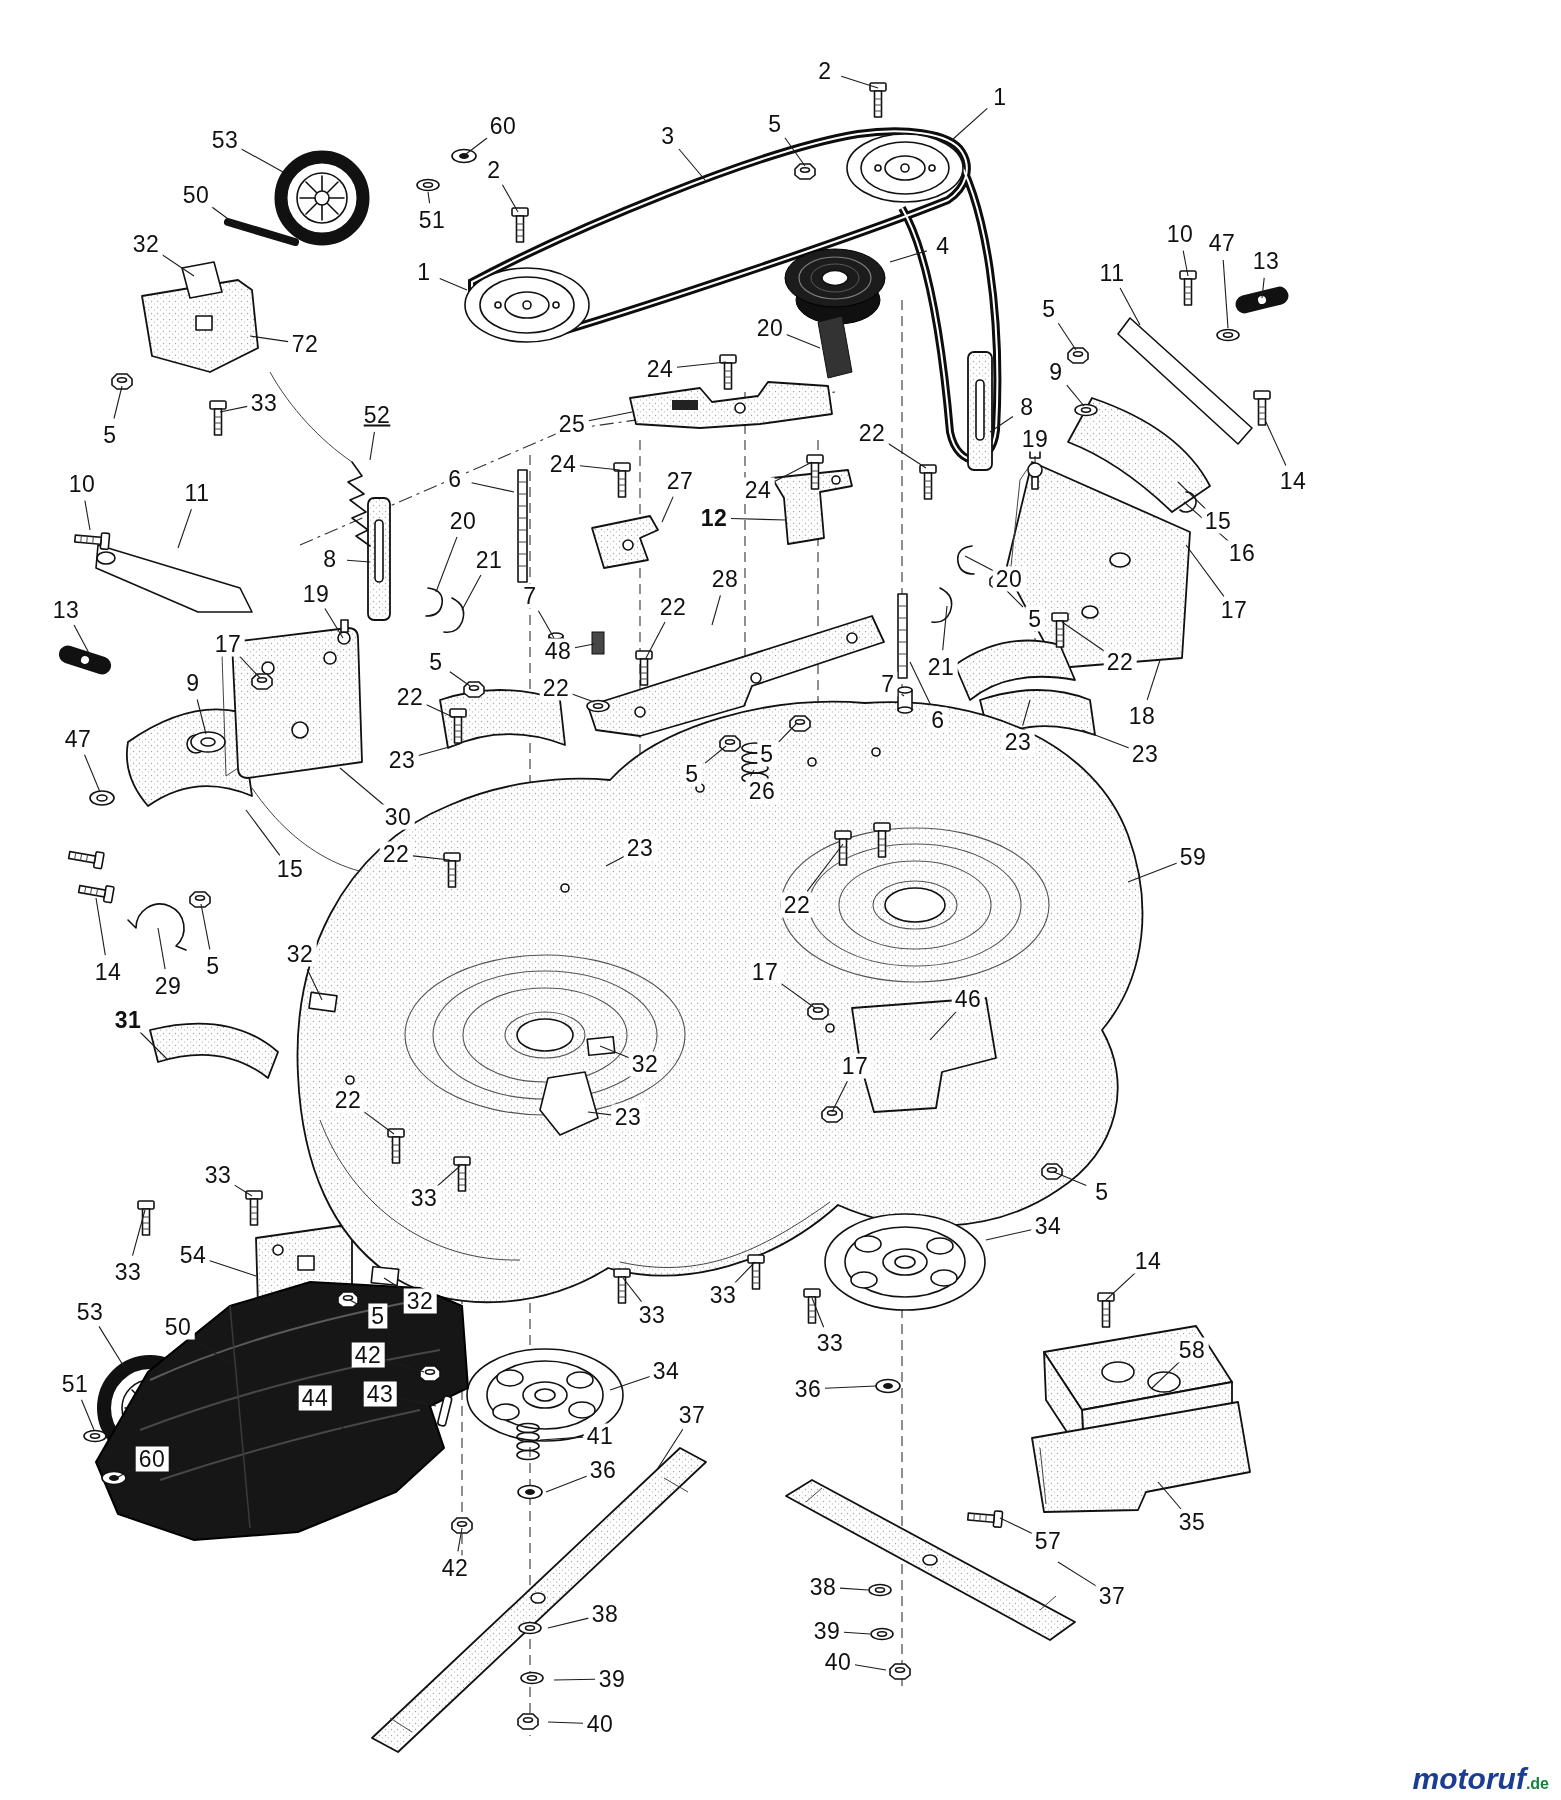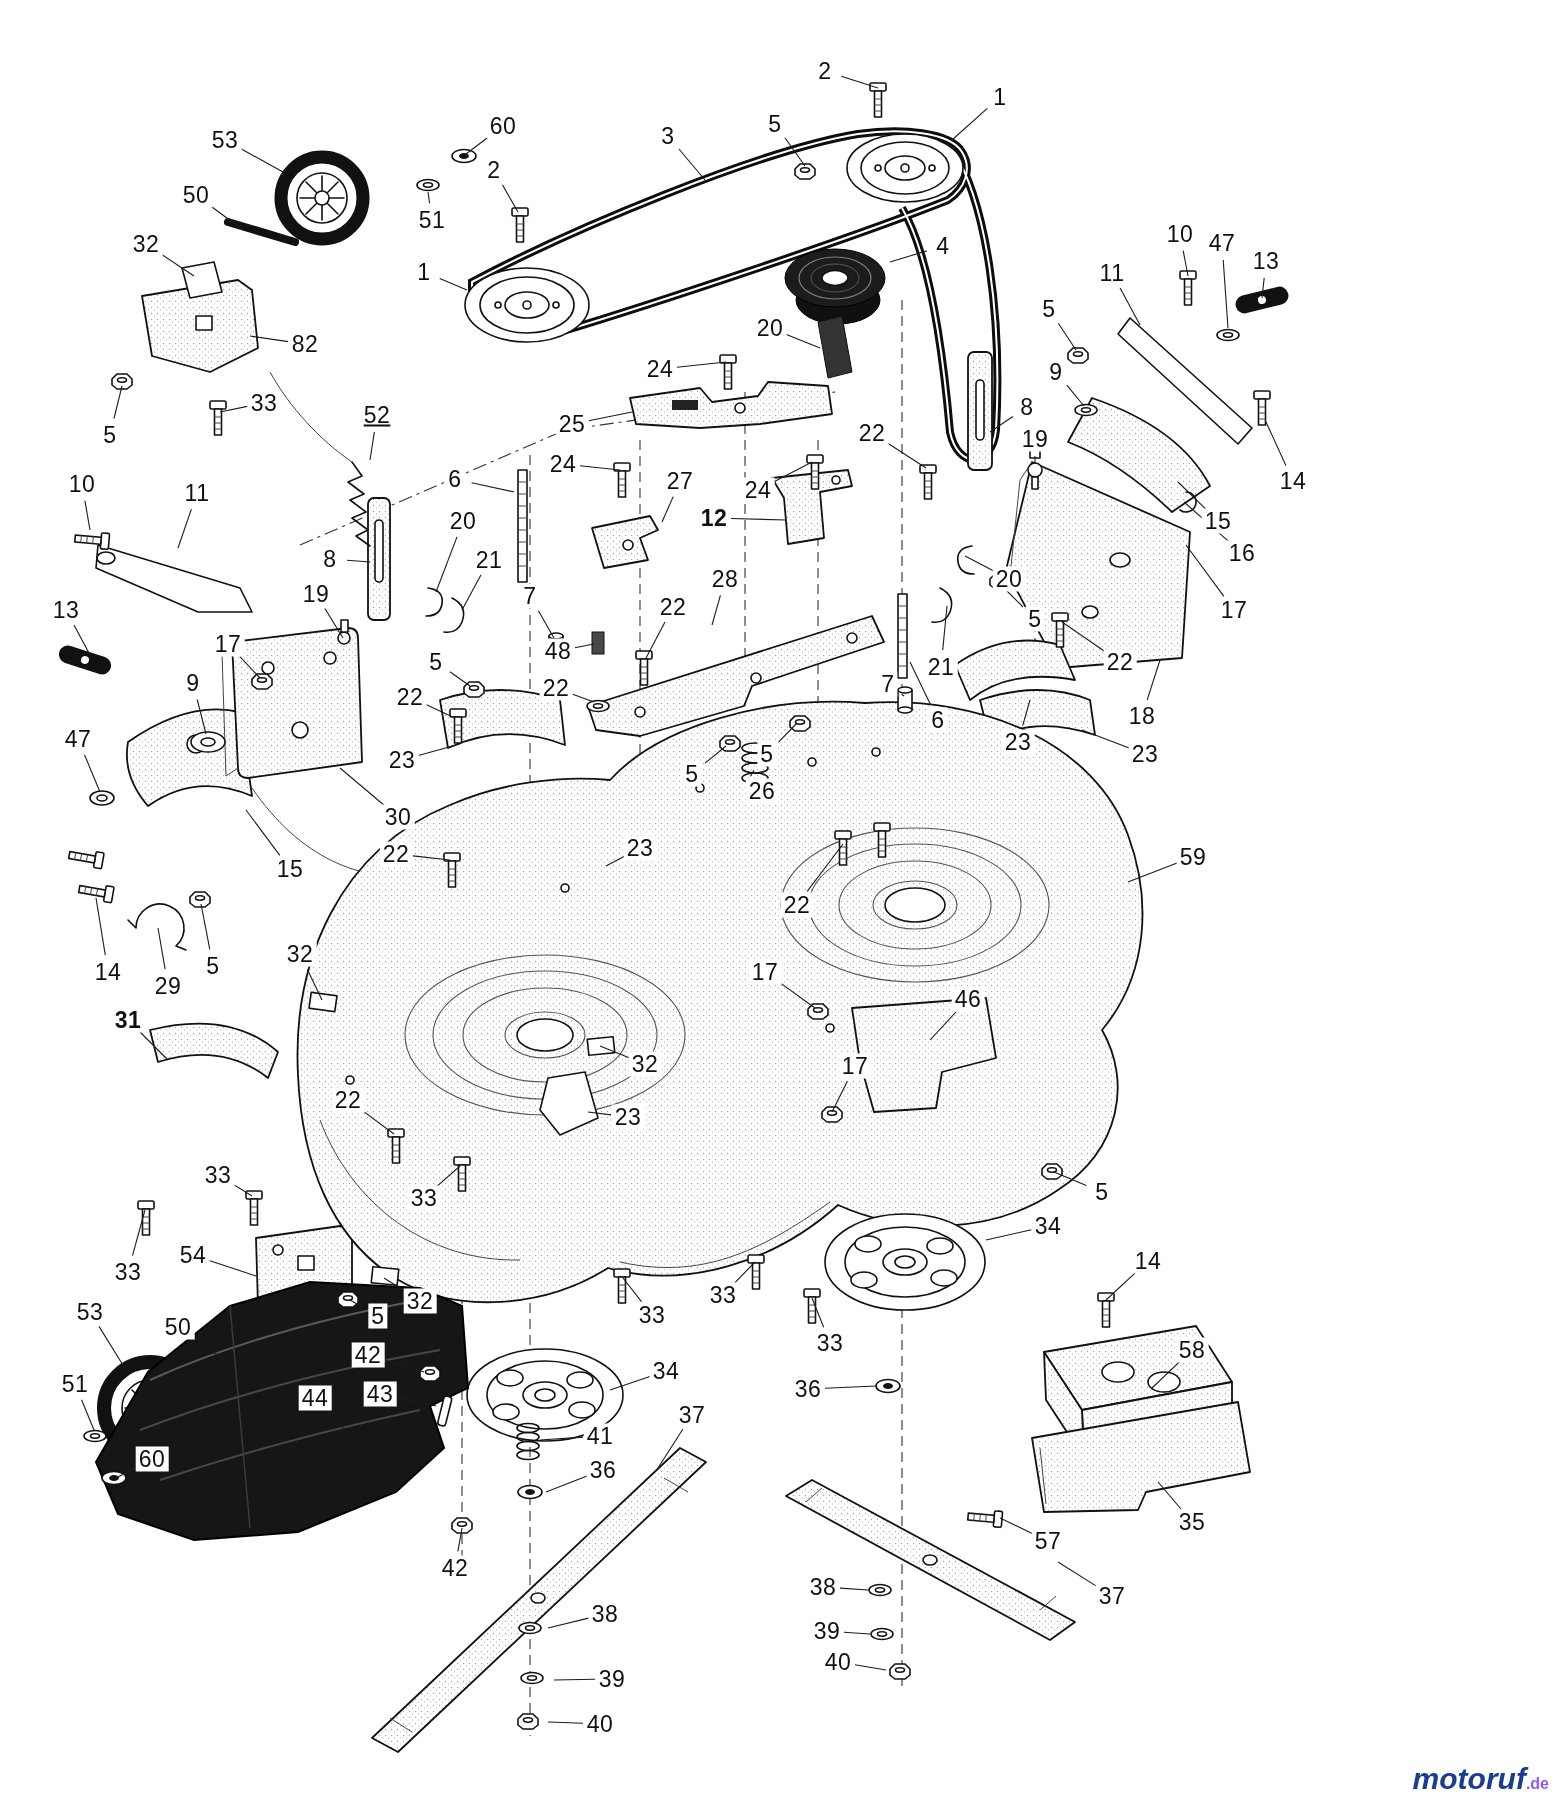--- a/index.html
+++ b/index.html
@@ -508,21 +508,21 @@
       <div class="callout" style="left: 494px; top: 170px;">2</div>
       <div class="callout" style="left: 432px; top: 220px;">51</div>
       <div class="callout" style="left: 146px; top: 244px;">32</div>
       <div class="callout" style="left: 1180px; top: 234px;">10</div>
       <div class="callout" style="left: 1222px; top: 243px;">47</div>
       <div class="callout" style="left: 1266px; top: 261px;">13</div>
       <div class="callout" style="left: 424px; top: 272px;">1</div>
       <div class="callout" style="left: 943px; top: 246px;">4</div>
       <div class="callout" style="left: 1112px; top: 273px;">11</div>
       <div class="callout" style="left: 1049px; top: 309px;">5</div>
-      <div class="callout" style="left: 305px; top: 344px;">82</div>
+      <div class="callout" style="left: 305px; top: 344px;">72</div>
       <div class="callout" style="left: 1056px; top: 372px;">9</div>
       <div class="callout" style="left: 770px; top: 328px;">20</div>
       <div class="callout" style="left: 660px; top: 369px;">24</div>
       <div class="callout" style="left: 264px; top: 403px;">33</div>
       <div class="callout" style="left: 110px; top: 435px;">5</div>
       <div class="callout" style="left: 572px; top: 424px;">25</div>
       <div class="callout" style="left: 1027px; top: 407px;">8</div>
       <div class="callout" style="left: 872px; top: 433px;">22</div>
       <div class="callout" style="left: 1035px; top: 439px;">19</div>
       <div class="callout" style="left: 377px; top: 415px; text-decoration: underline;">52</div>
@@ -613,16 +613,16 @@
       <div class="callout" style="left: 823px; top: 1587px;">38</div>
       <div class="callout" style="left: 1112px; top: 1596px;">37</div>
       <div class="callout" style="left: 605px; top: 1614px;">38</div>
       <div class="callout" style="left: 827px; top: 1631px;">39</div>
       <div class="callout" style="left: 612px; top: 1679px;">39</div>
       <div class="callout" style="left: 838px; top: 1662px;">40</div>
       <div class="callout" style="left: 600px; top: 1724px;">40</div>
     </div>
 
   <div class="watermark">
-    <span class="brand" style="color: rgb(27, 61, 145);">motoruf</span><span class="tld" style="color: #8b5cf6;">.de</span>
+    <span class="brand" style="color: rgb(27, 61, 145);">motoruf</span><span class="tld" style="color: #15803d;">.de</span>
   </div>
 
 </div>
 
 </body></html>

